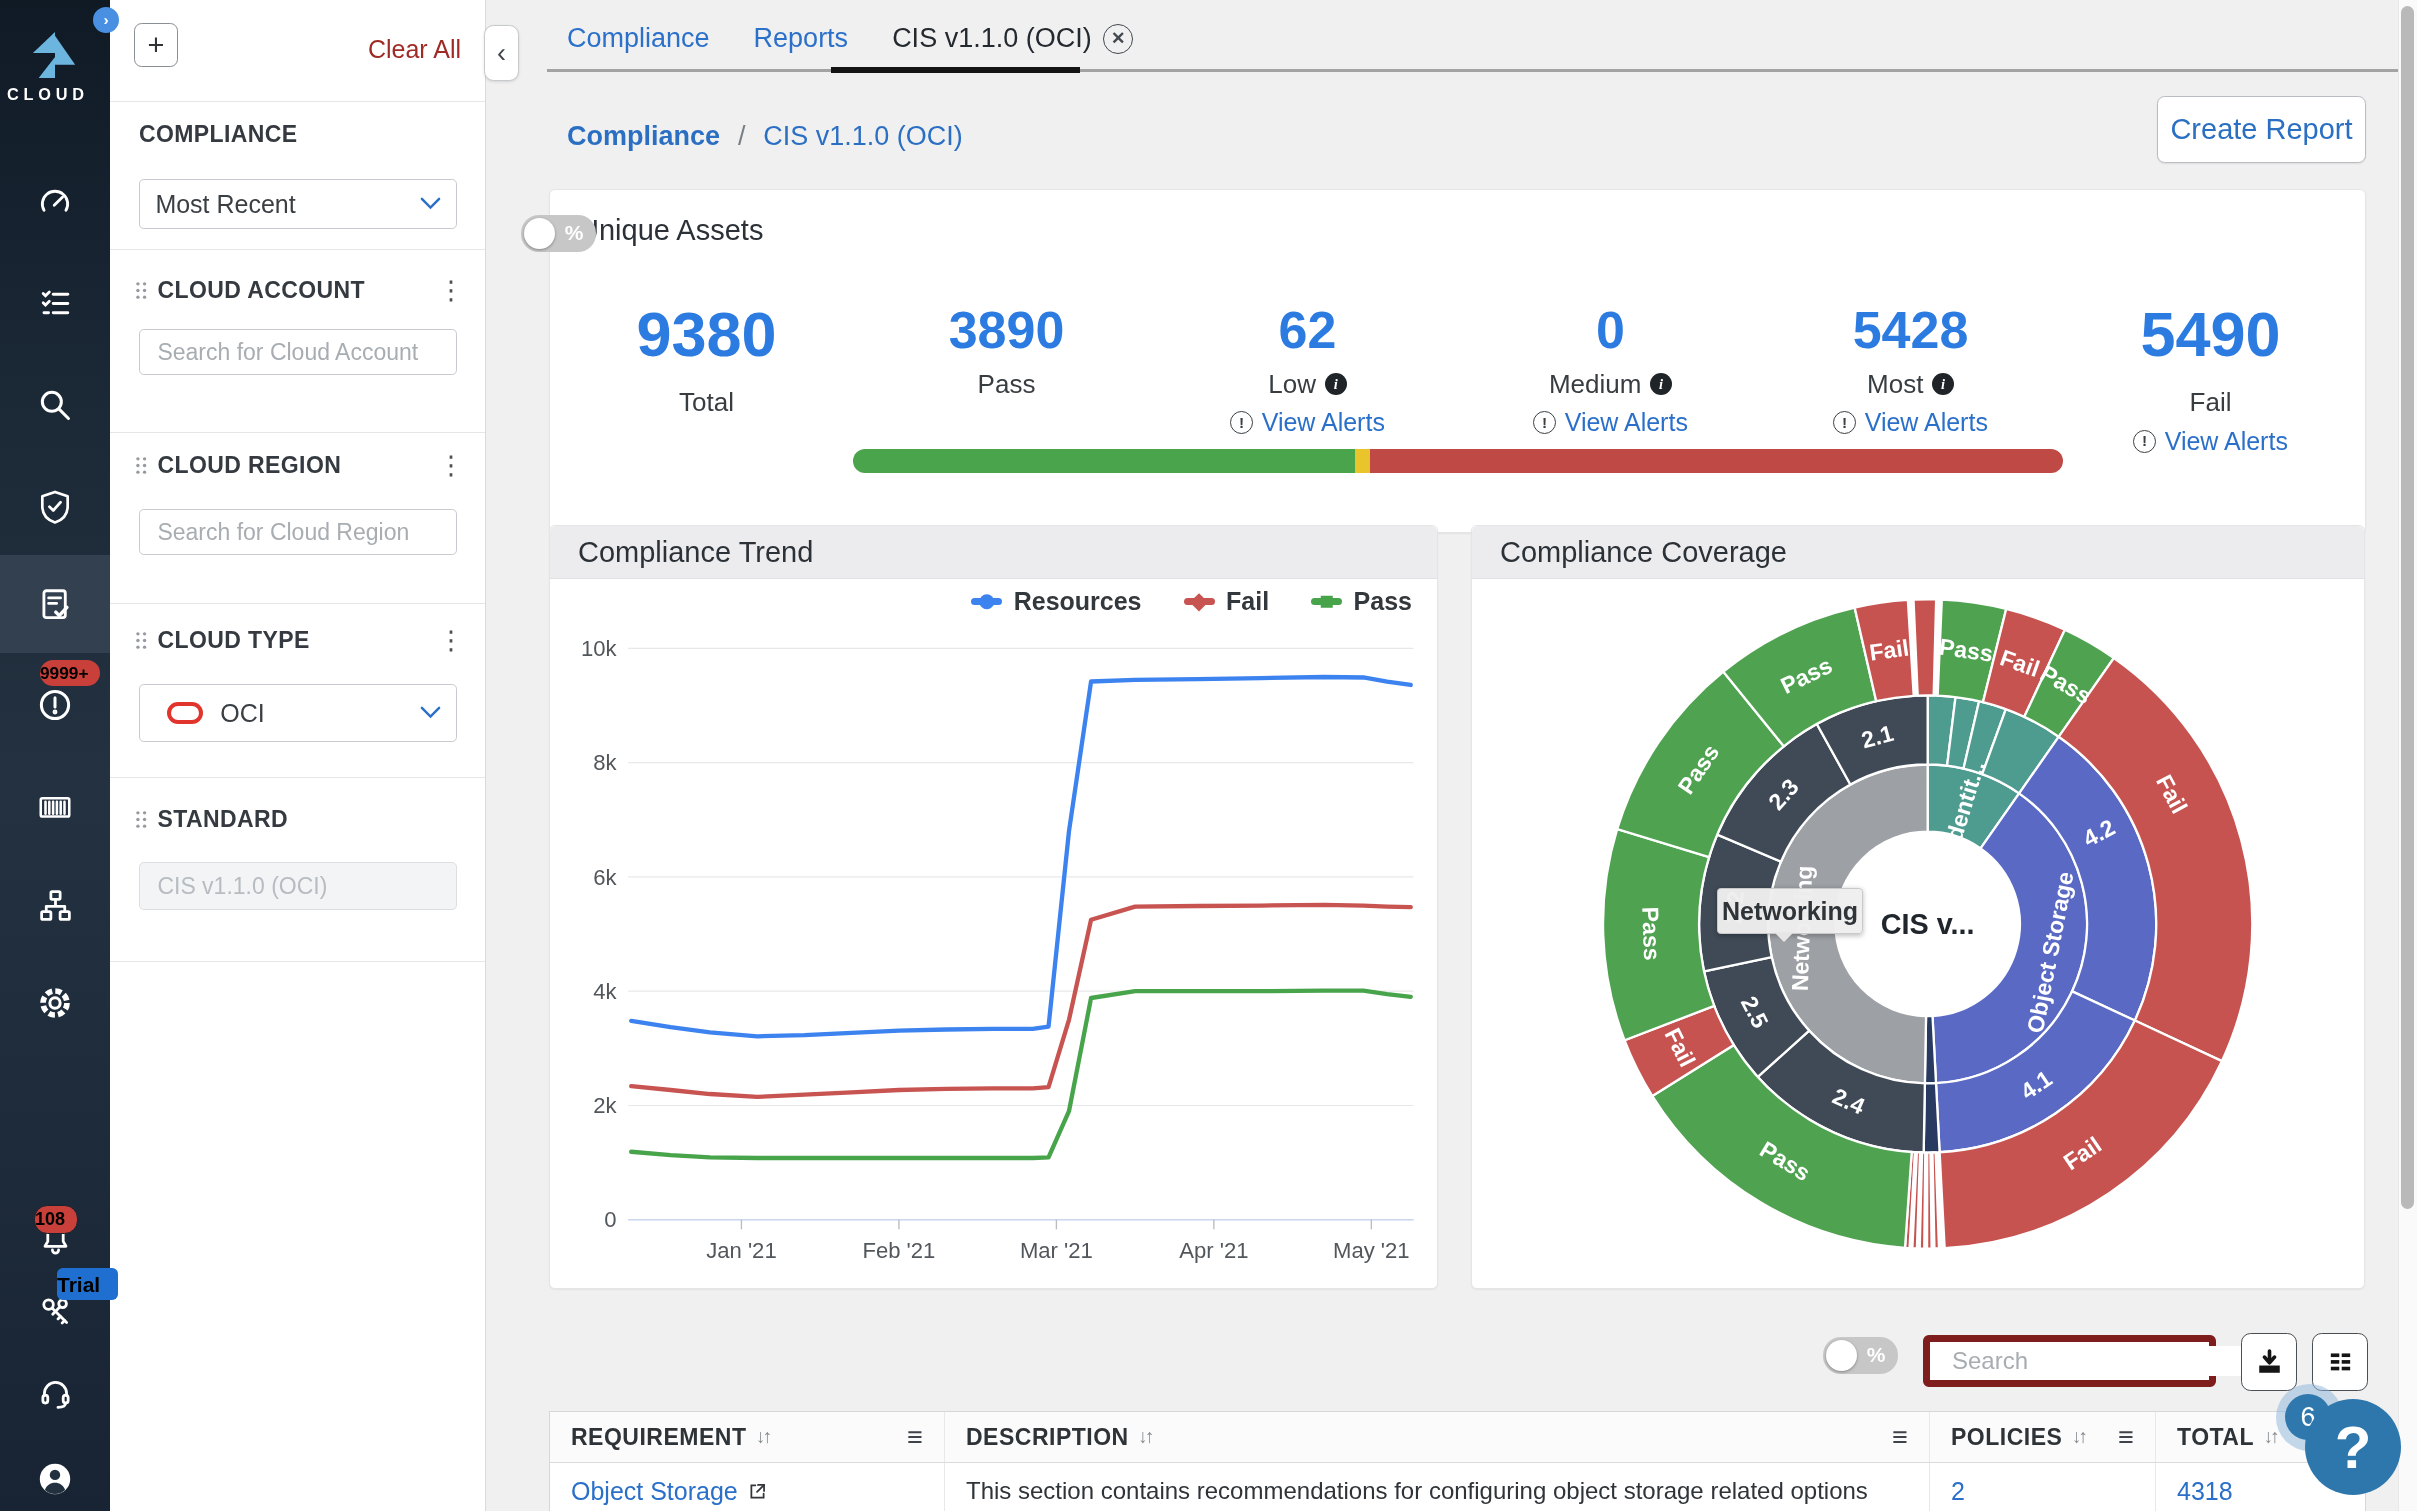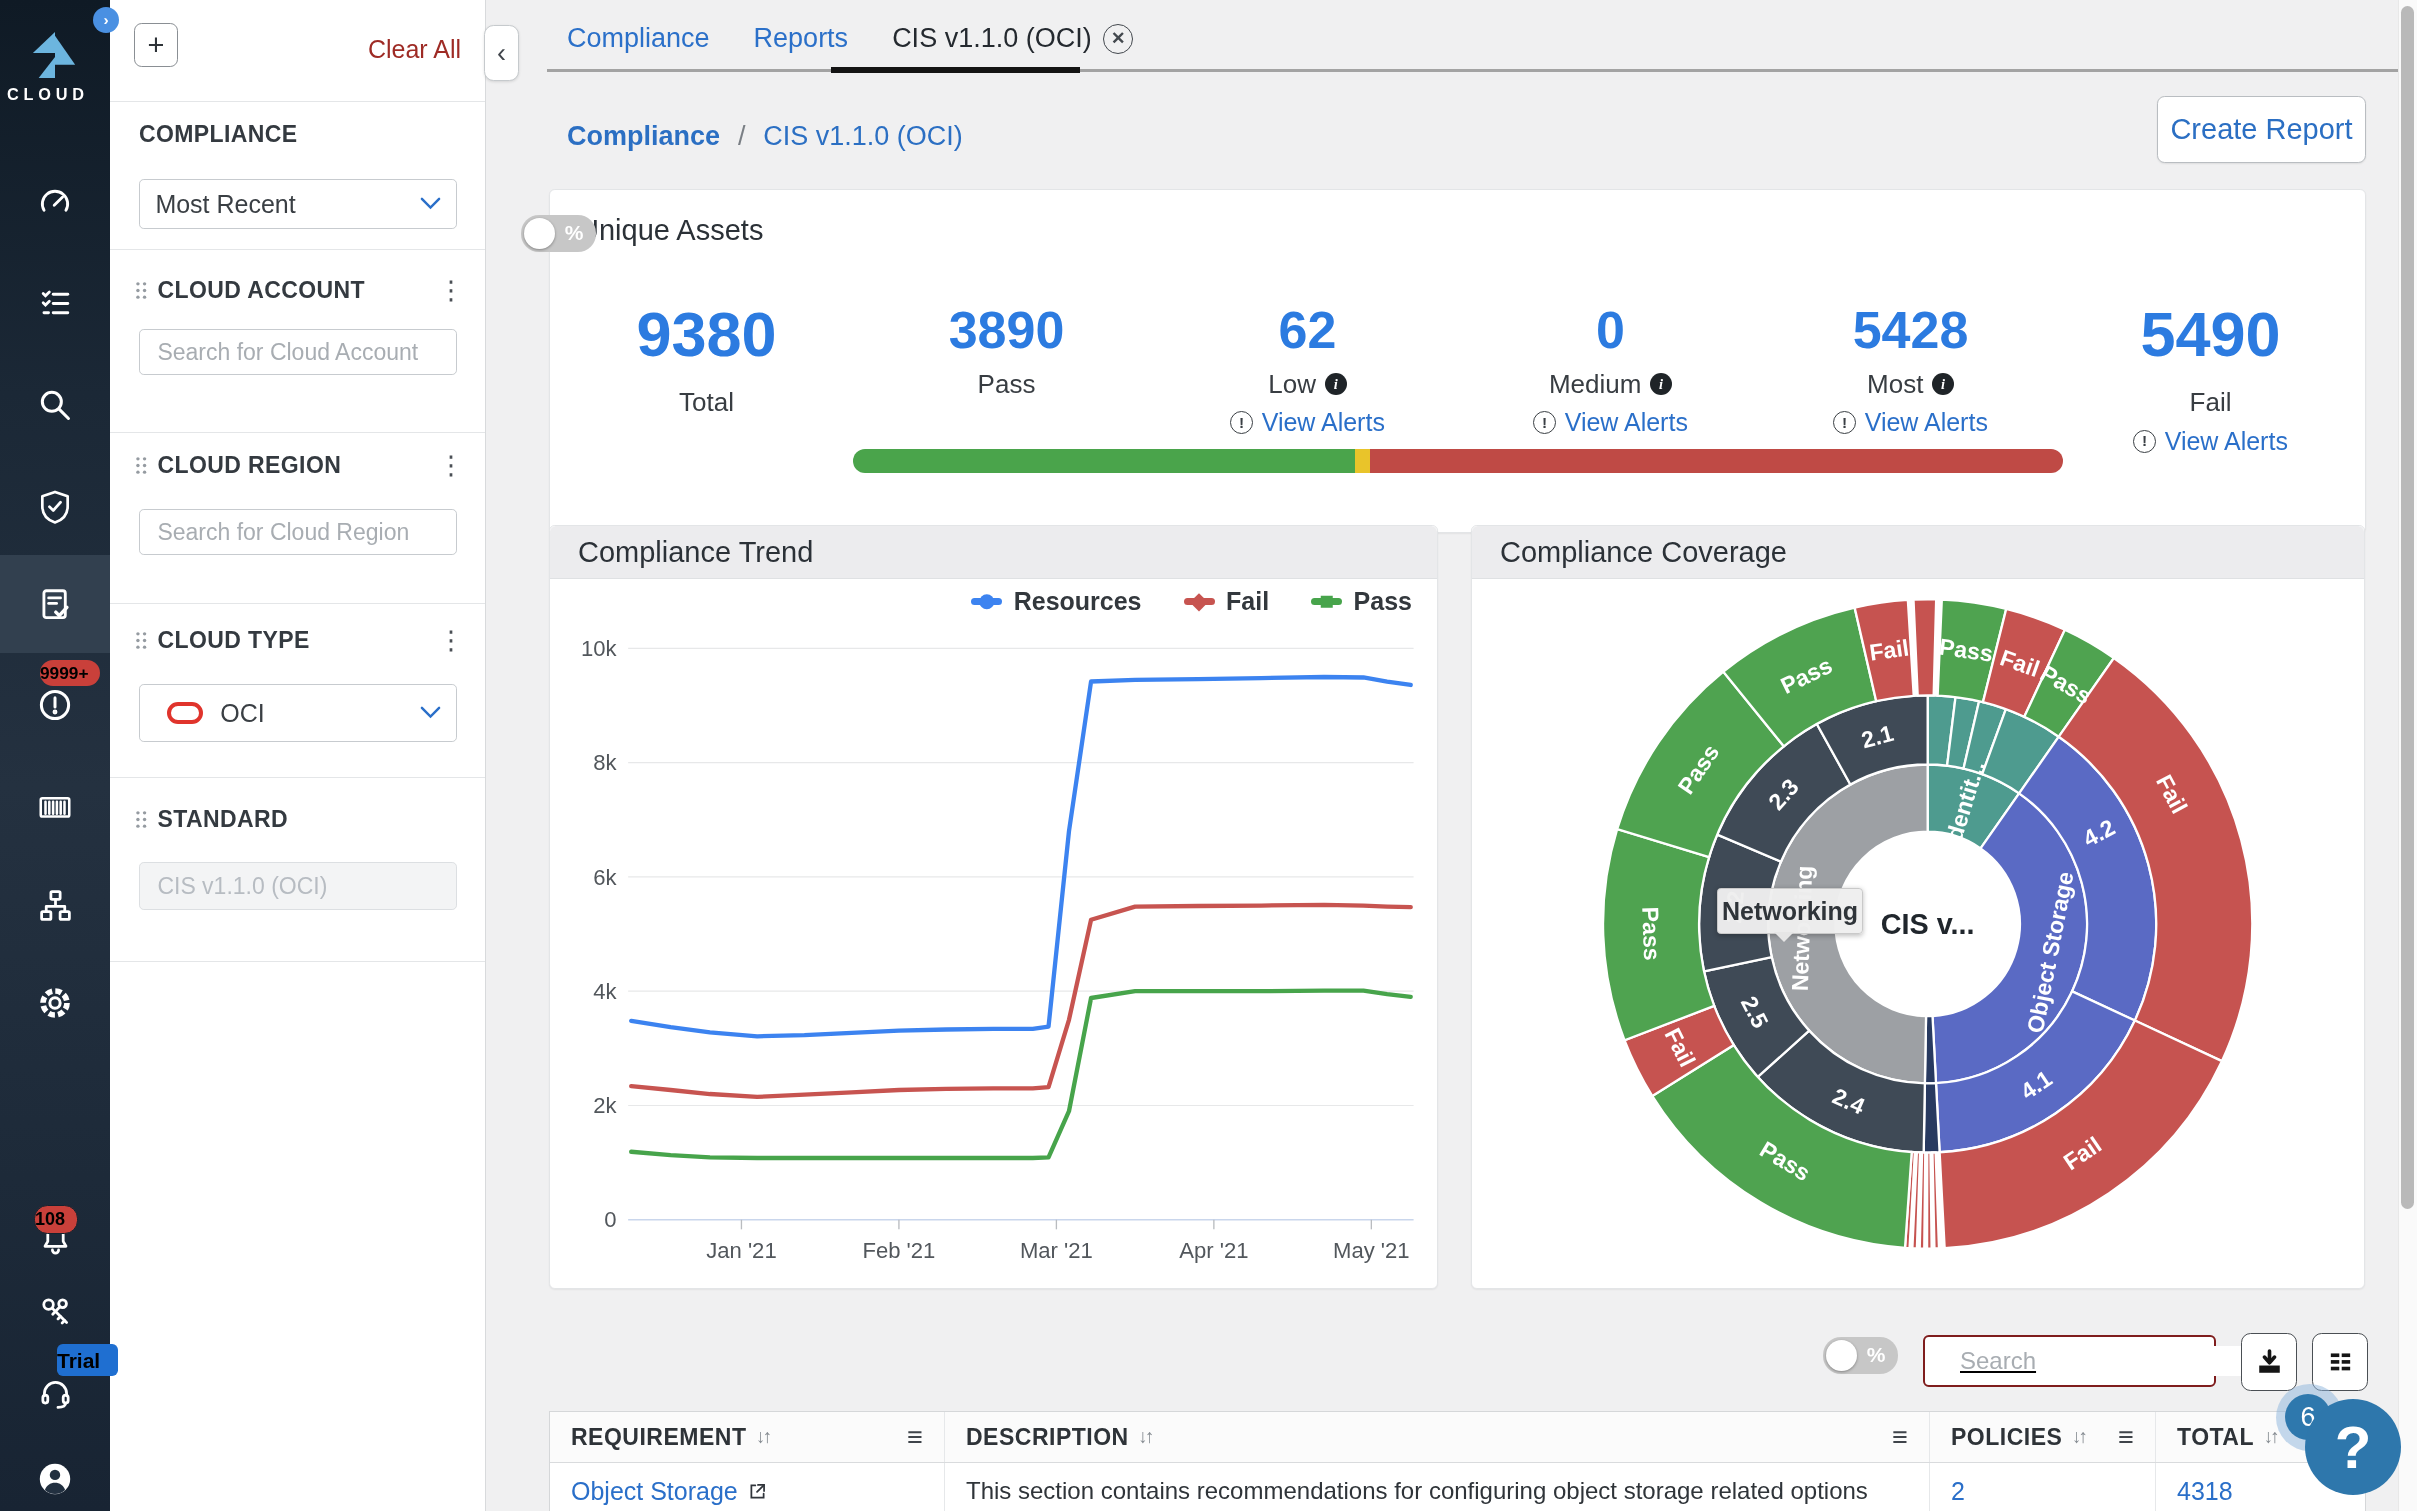--- a/index.html
+++ b/index.html
@@ -11,21 +11,21 @@
   .sidebar{position:absolute;left:0;top:0;width:110px;height:1511px;
     background:linear-gradient(180deg,#0f1a25 0%,#1b2836 26%,#243140 52%,#1d2a39 78%,#182433 100%);}
   .side-active{position:absolute;left:0;top:555px;width:110px;height:98px;background:#32404f;}
   .nav-ic{position:absolute;left:0;width:110px;display:flex;justify-content:center;align-items:center;}
   .logo-text{position:absolute;left:0;top:85px;width:96px;text-align:center;color:#fff;font-size:16.3px;letter-spacing:4.8px;font-weight:600;}
   .expand-btn{position:absolute;left:93px;top:6.7px;width:26px;height:26px;border-radius:50%;background:#4a90e2;color:#fff;
     display:flex;align-items:center;justify-content:center;font-size:15.4px;font-weight:700;z-index:30;}
   .badge{position:absolute;background:#c9403a;color:#000000;font-weight:700;border-radius:13.4px;text-align:left;z-index:5;}
   .badge-9999{left:40px;top:660px;width:60px;height:26px;font-size:17.3px;line-height:26px;}
   .badge-108{left:34px;top:1205px;width:42px;height:27px;font-size:18px;line-height:27px;border:1.9px solid #16222e;}
-  .badge-trial{left:57px;top:1344px;width:61px;height:32px;background:#1f6fd1;font-size:21px;line-height:34px;border-radius:5.8px;z-index:6;}
+  .badge-trial{left:57px;top:1268px;width:61px;height:32px;background:#1f6fd1;font-size:21px;line-height:34px;border-radius:5.8px;z-index:6;}
 
   
   .fpanel{position:absolute;left:110px;top:0;width:375px;height:1511px;background:#fff;border-right:1px solid #d8dadc;}
   .divider{position:absolute;left:0;width:375px;height:1px;background:#e4e6e8;}
   .add-btn{position:absolute;left:24px;top:23px;width:44px;height:44px;border:1.4px solid #8a8f94;border-radius:7.7px;
     background:#fff;font-size:29px;color:#2e3338;display:flex;align-items:center;justify-content:center;}
   .clear-all{position:absolute;right:24px;top:35px;font-size:25px;color:#9e2b25;font-weight:500;}
   .fsection-title{font-size:23px;font-weight:700;color:#343a40;letter-spacing:0.4px;}
   .fheader-row{position:absolute;left:25px;right:21px;display:flex;align-items:center;gap:10px;}
   .kebab{margin-left:auto;font-size:26px;color:#4a4f55;line-height:19px;}
@@ -87,22 +87,22 @@
   .mk-fail{background:#c75450;}.mk-fail i{width:12.5px;height:12.5px;background:#c75450;transform:translate(-50%,-50%) rotate(45deg);}
   .mk-pass{background:#47a44b;}.mk-pass i{width:12.5px;height:12.5px;background:#47a44b;}
 
   
   .sb-tip{position:absolute;left:245px;top:362px;width:144px;height:44px;background:rgba(238,238,238,.97);
     border:1px solid #c9c9c9;border-radius:3.8px;box-shadow:0 1.9px 5.8px rgba(0,0,0,.25);z-index:8;
     display:flex;align-items:center;justify-content:center;font-size:25px;font-weight:700;color:#2f3439;}
   .sb-tip:after{content:"";position:absolute;left:56px;bottom:-19px;border:10.6px solid transparent;border-top-color:#e6e6e6;}
 
   
-  .search-box{position:absolute;left:1923px;top:1335px;width:293px;height:52px;background:#fff;border:2px solid #7f1d1d;border-radius:5.8px;
-    display:flex;align-items:center;padding:0 33px;box-sizing:border-box;text-decoration:underline;}
+  .search-box{position:absolute;left:1923px;top:1335px;width:293px;height:52px;background:#fff;border:7px solid #7f1d1d;border-radius:5.8px;
+    display:flex;align-items:center;padding:0 20px;box-sizing:border-box;}
   .search-box input{border:none;outline:none;flex:1;font-size:24px;color:#3a3f44;font-family:"Liberation Sans",sans-serif;}
   .search-box input::placeholder{color:#a8adb2;}
   .sq-btn{position:absolute;top:1333px;width:56px;height:58px;background:#fff;border:1.9px solid #4a4f54;border-radius:9.6px;
     display:flex;align-items:center;justify-content:center;box-sizing:border-box;}
 
   
   .tbl{position:absolute;left:549px;top:1411px;width:1817px;background:#fff;border:1px solid #d5d7d9;box-sizing:border-box;}
   .trow{display:flex;}
   .thead{background:#fbfbfb;border-bottom:1px solid #d9dbdd;height:50px;}
   .tbody-row{height:56px;background:#fff;}

